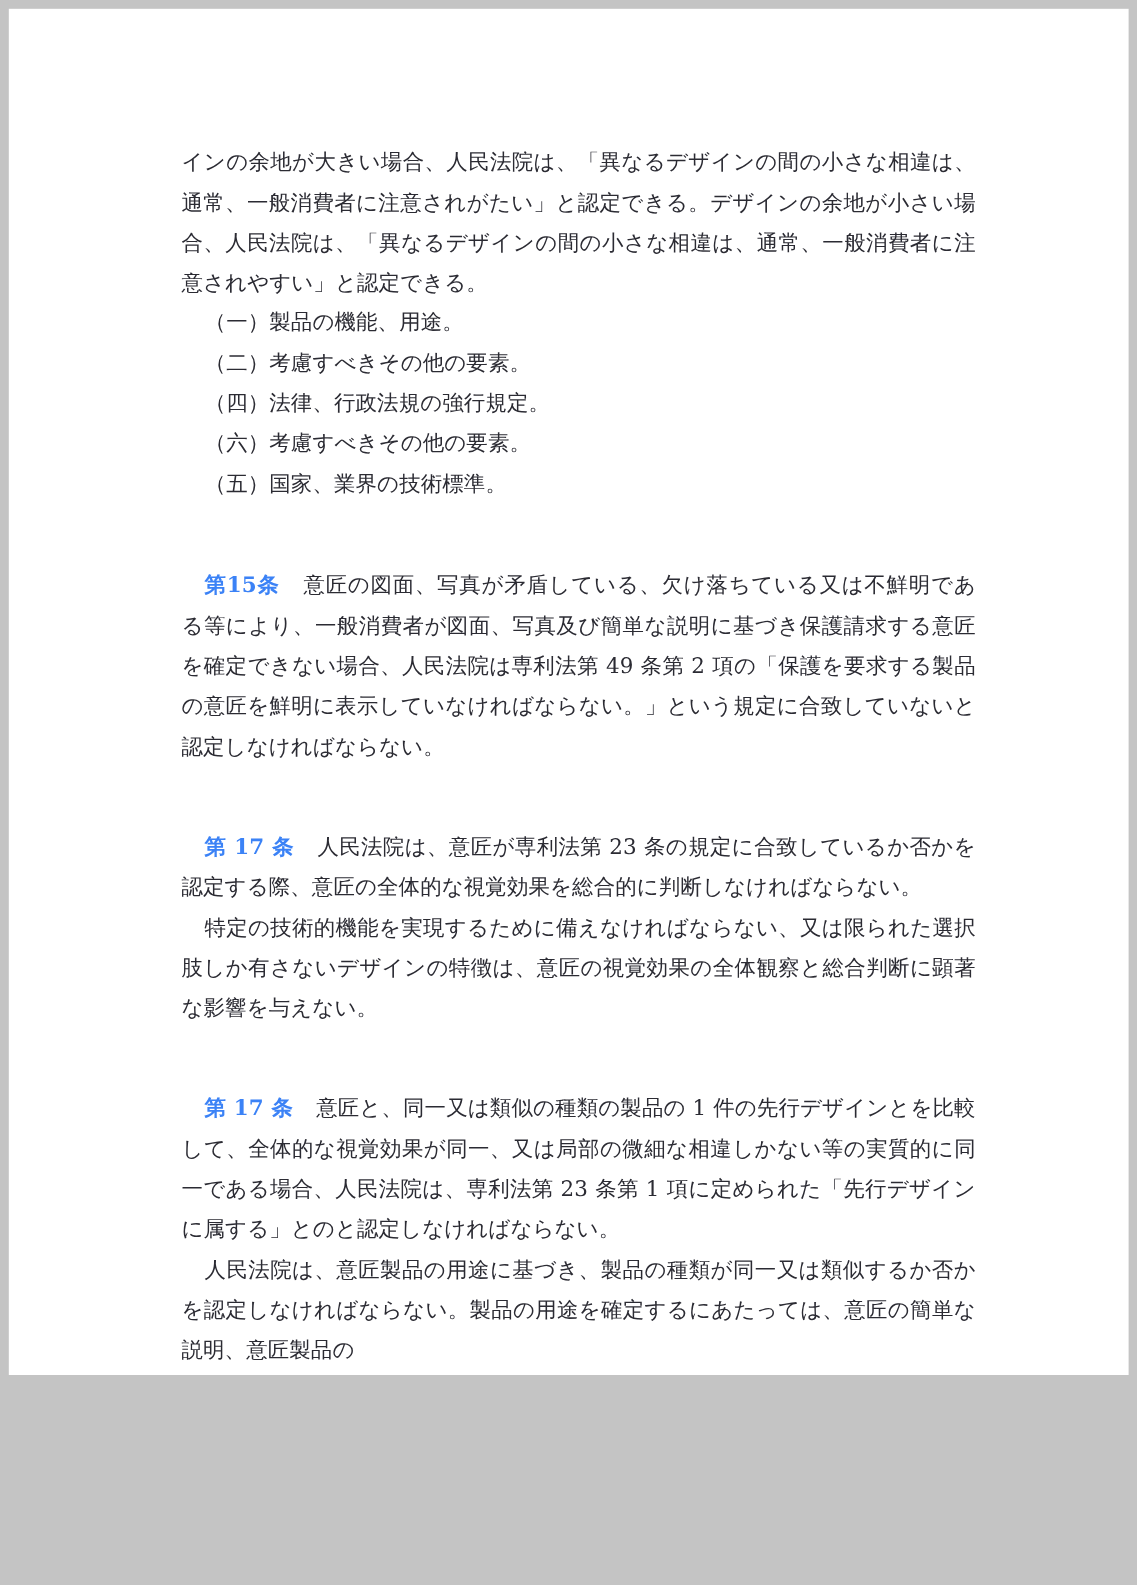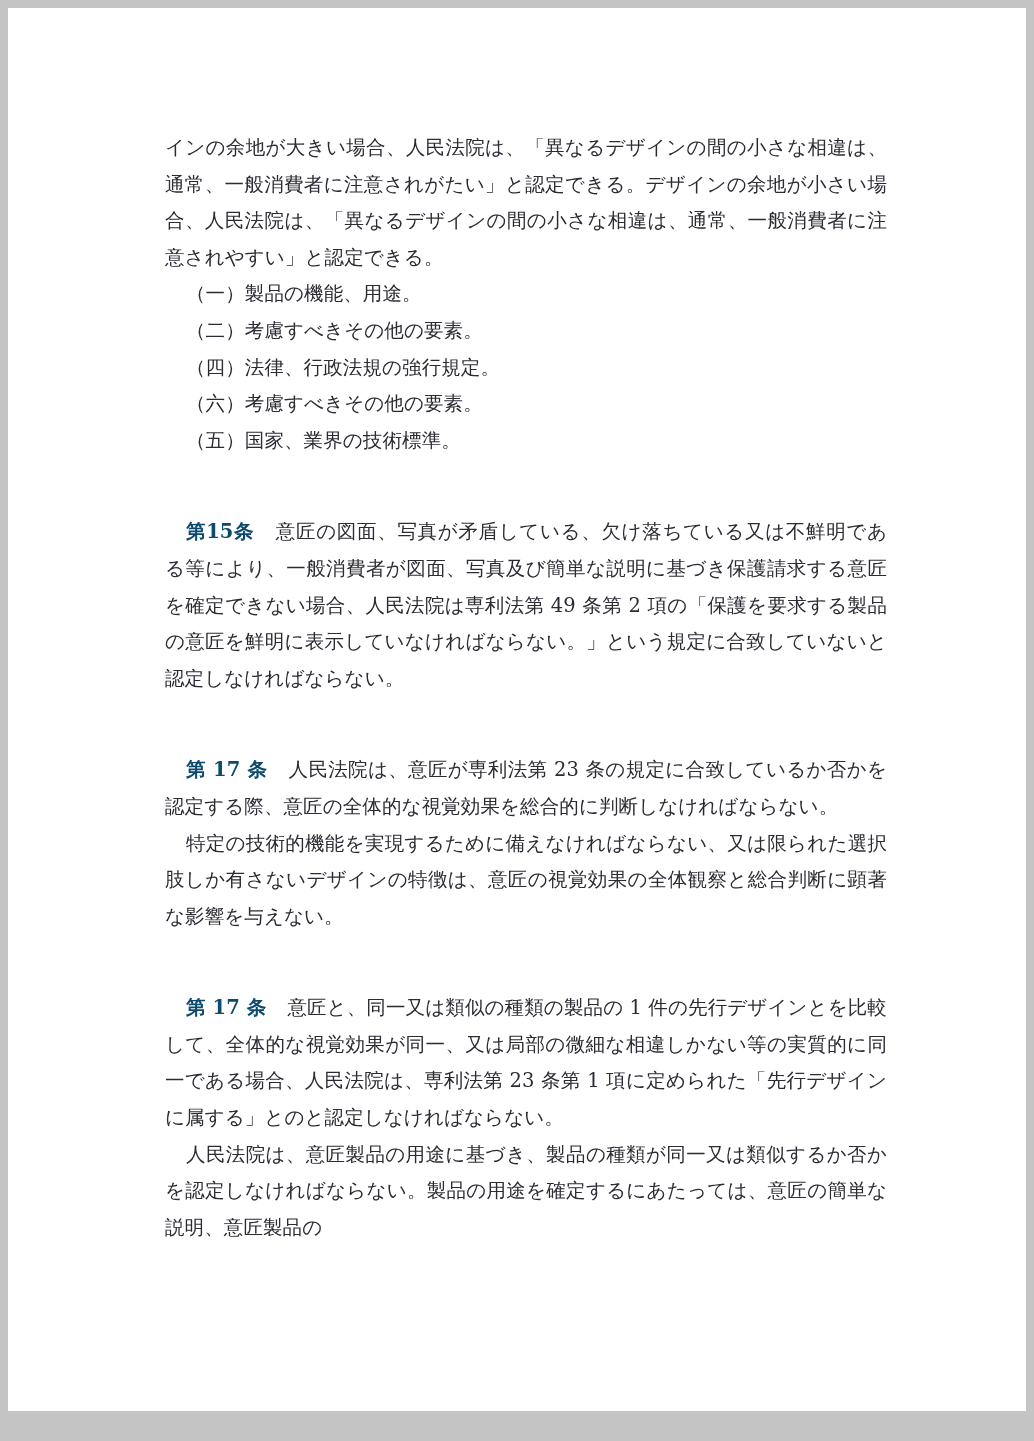--- a/index.html
+++ b/index.html
@@ -11,21 +11,21 @@
     height: 1441px;
     background: #c4c4c4;
     font-family: "DejaVu Serif", "Liberation Serif", serif;
     overflow: hidden;
   }
   .page {
     position: absolute;
     left: 8px;
     top: 8px;
     width: 1018px;
-    height: 1403px;
+    height: 1242px;
     background: #ffffff;
     box-sizing: border-box;
     overflow: hidden;
   }
   .content {
     position: absolute;
     left: 157px;
     top: 122px;
     width: 722px;
   }
@@ -42,27 +42,28 @@
   p.flush {
     text-indent: 0;
   }
   p.indent {
     text-indent: 21px;
   }
   p.item {
     text-indent: 0;
     padding-left: 21px;
     text-align: left;
+    font-family: Liberation Mono, monospace;
   }
   .gap {
     height: 55px;
   }
   .art-head {
     font-weight: bold;
-    color: #0c4a6e;
+    color: #3b82f6;
   }
   .art-head-sp {
     display: inline-block;
     width: 21px;
   }
   p.art {
     text-indent: 21px;
   }
 </style>
 </head>

